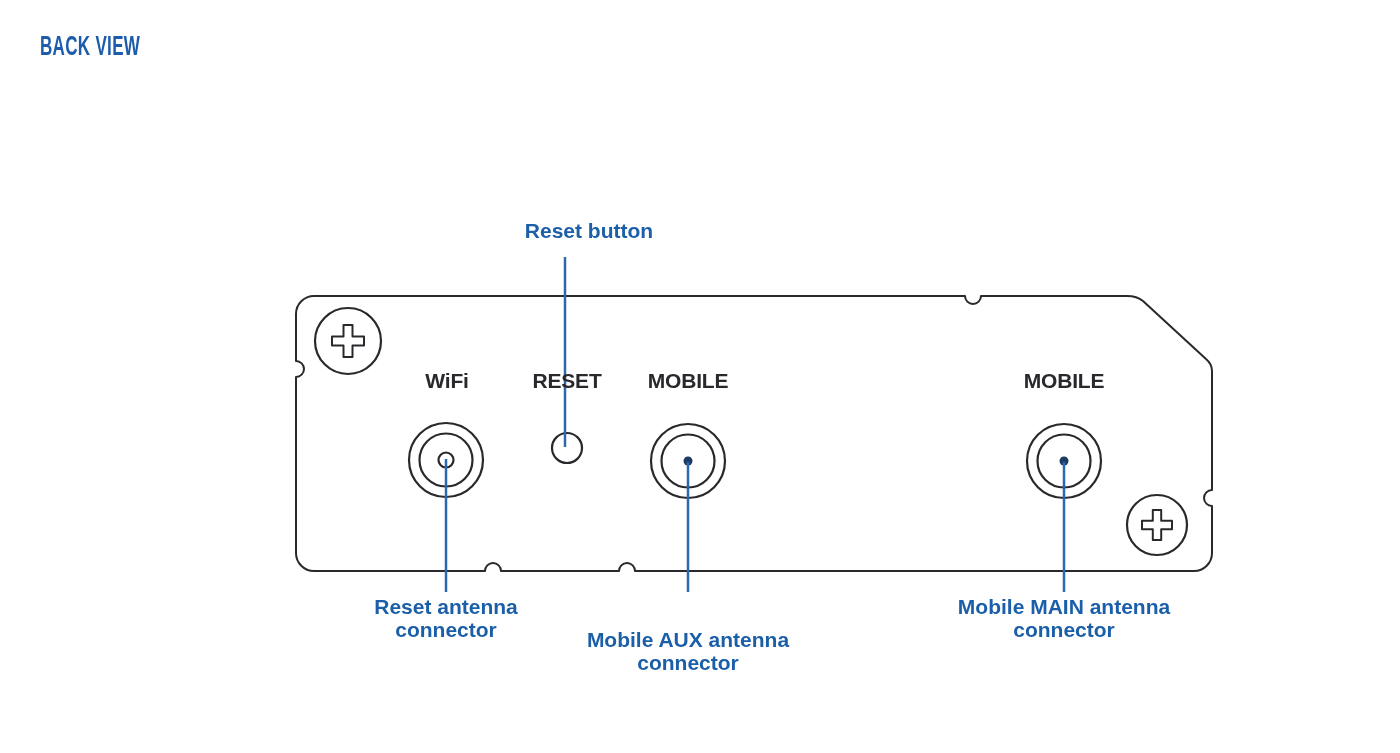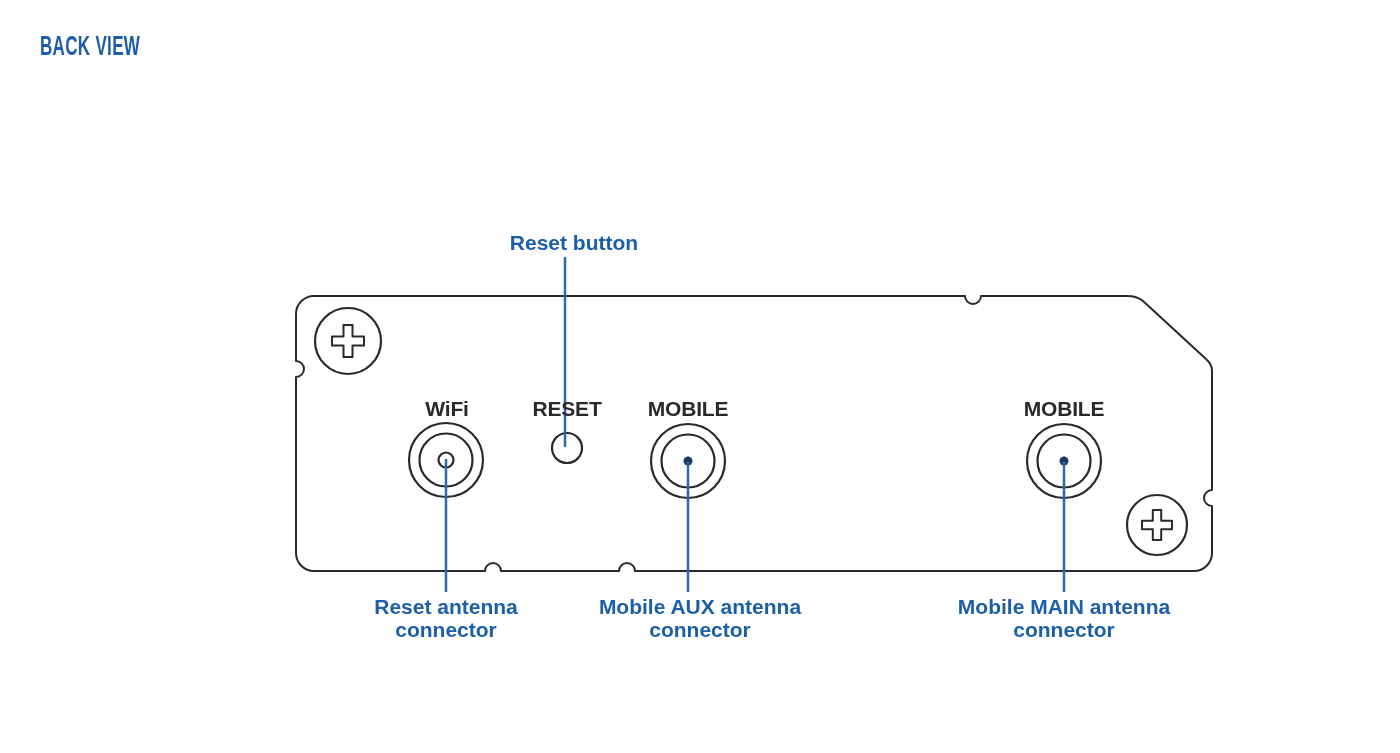--- a/index.html
+++ b/index.html
@@ -20,21 +20,21 @@
     transform-origin:0 50%;
     white-space:nowrap;
   }
   svg.drawing{position:absolute;left:0;top:0;}
   .outline{fill:#ffffff;stroke:var(--ink,#2a282c);stroke-width:2;stroke-linejoin:round;}
   .thin{fill:none;stroke:var(--ink,#2a282c);stroke-width:2.2;}
   .cross{fill:#ffffff;stroke:var(--ink,#2a282c);stroke-width:2;stroke-linejoin:round;}
   .blue-line{stroke:var(--line,#2c68ae);stroke-width:2.5;}
   .navy-dot{fill:var(--dot,#1d3a63);}
   .panel-label{
-    position:absolute;top:397px;
+    position:absolute;top:369px;
     transform:translateX(-50%);
     font-size:21px;font-weight:700;
     color:var(--ink,#2a282c);
     letter-spacing:-0.2px;
     white-space:nowrap;
   }
   .callout{
     position:absolute;
     transform:translateX(-50%);
     font-size:21px;font-weight:700;
@@ -103,28 +103,28 @@
     <line class="blue-line" x1="446" y1="459" x2="446" y2="592"></line>
     <line class="blue-line" x1="688" y1="462" x2="688" y2="592"></line>
     <line class="blue-line" x1="1064" y1="462" x2="1064" y2="592"></line>
   </svg>
 
   <div class="panel-label" style="left:447px;">WiFi</div>
   <div class="panel-label" style="left:567px;text-align:center;">RESET</div>
   <div class="panel-label" style="left:688px;">MOBILE</div>
   <div class="panel-label" style="left:1064px;">MOBILE</div>
 
-  <div class="callout" style="left:574px;top:219px;margin-top:12px;">Reset button</div>
+  <div class="callout" style="left:589px;top:219px;">Reset button</div>
 
   <div class="callout" style="left:446px;top:595px;">
     <div>Reset antenna</div>
     <div>connector</div>
   </div>
 
-  <div class="callout" style="left:688px;top:595px;margin-left:12px;">
+  <div class="callout" style="left:688px;top:628px;">
     <div>Mobile AUX antenna</div>
     <div>connector</div>
   </div>
 
   <div class="callout" style="left:1064px;top:595px;">
     <div>Mobile MAIN antenna</div>
     <div>connector</div>
   </div>
 
 </div>

